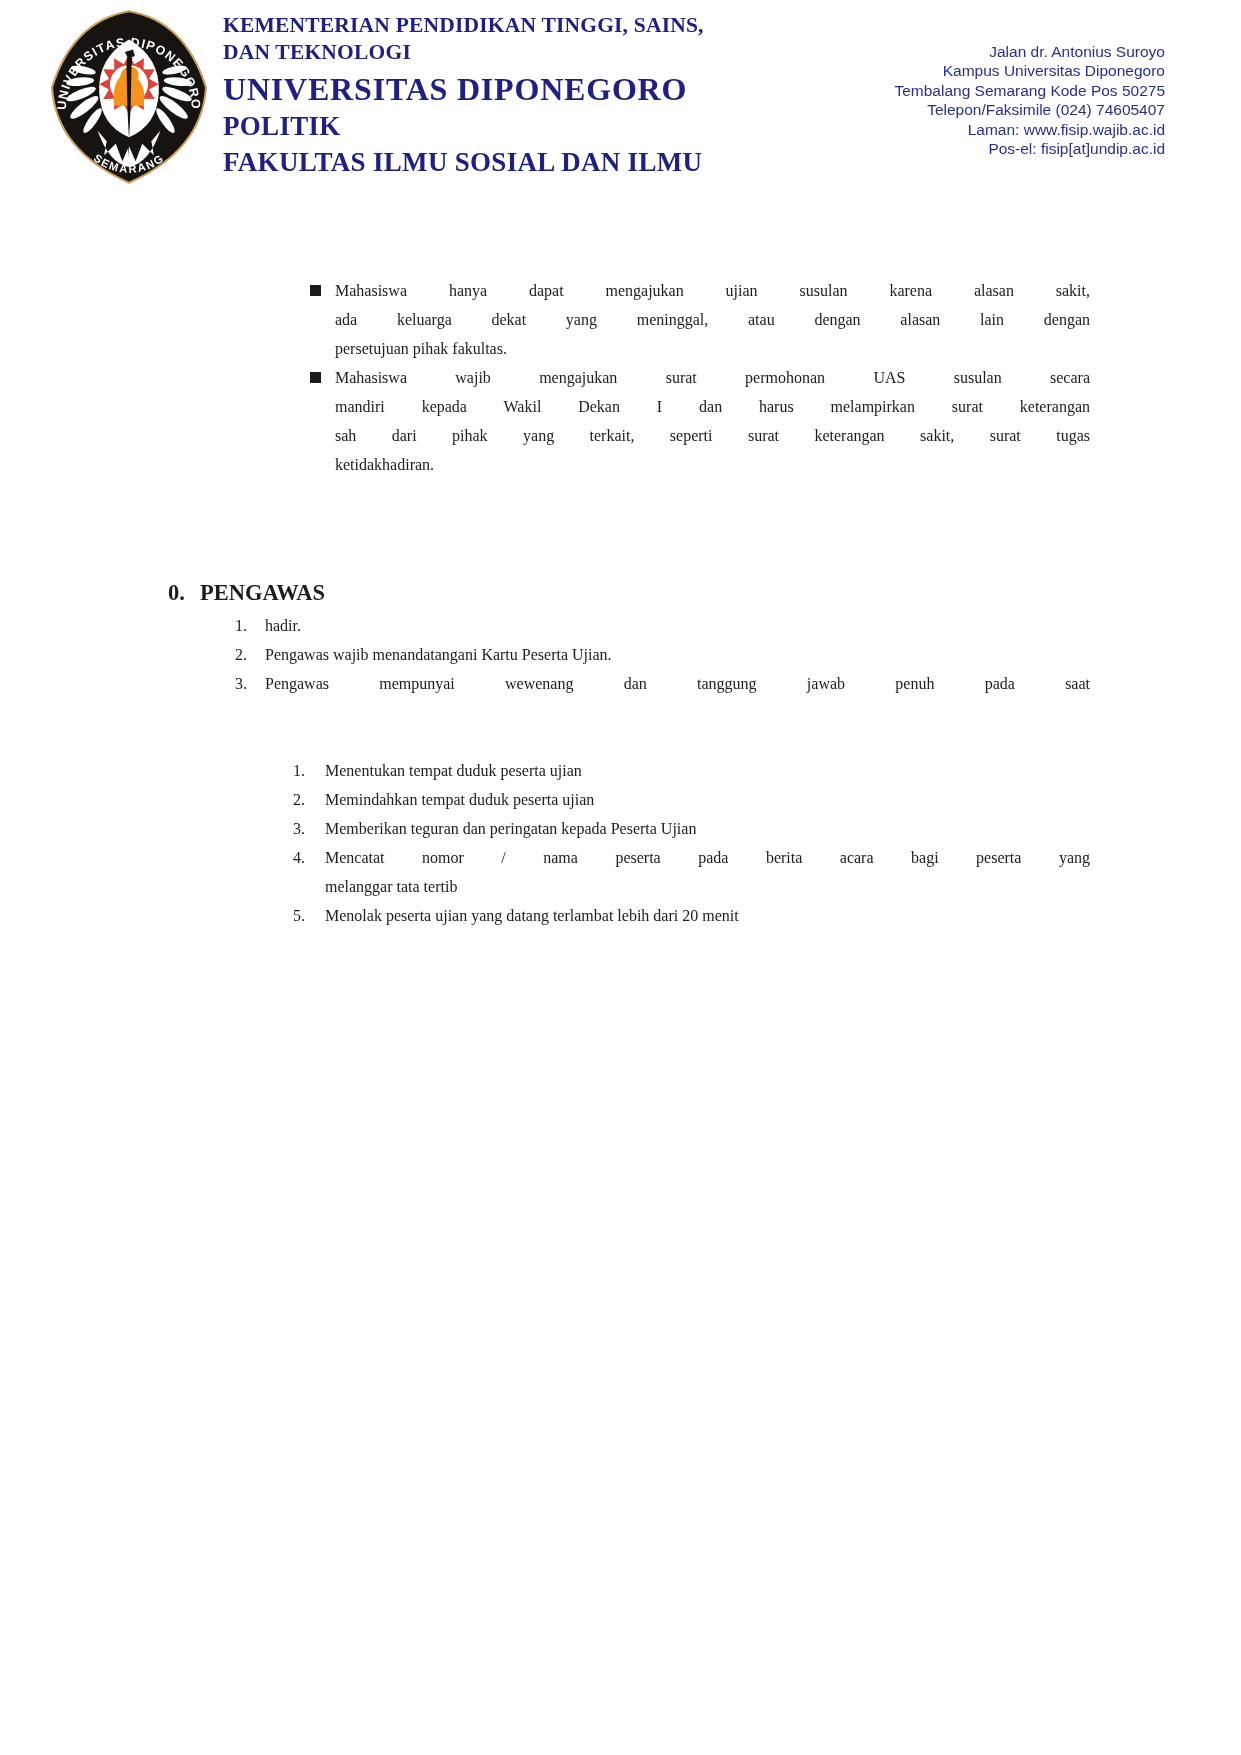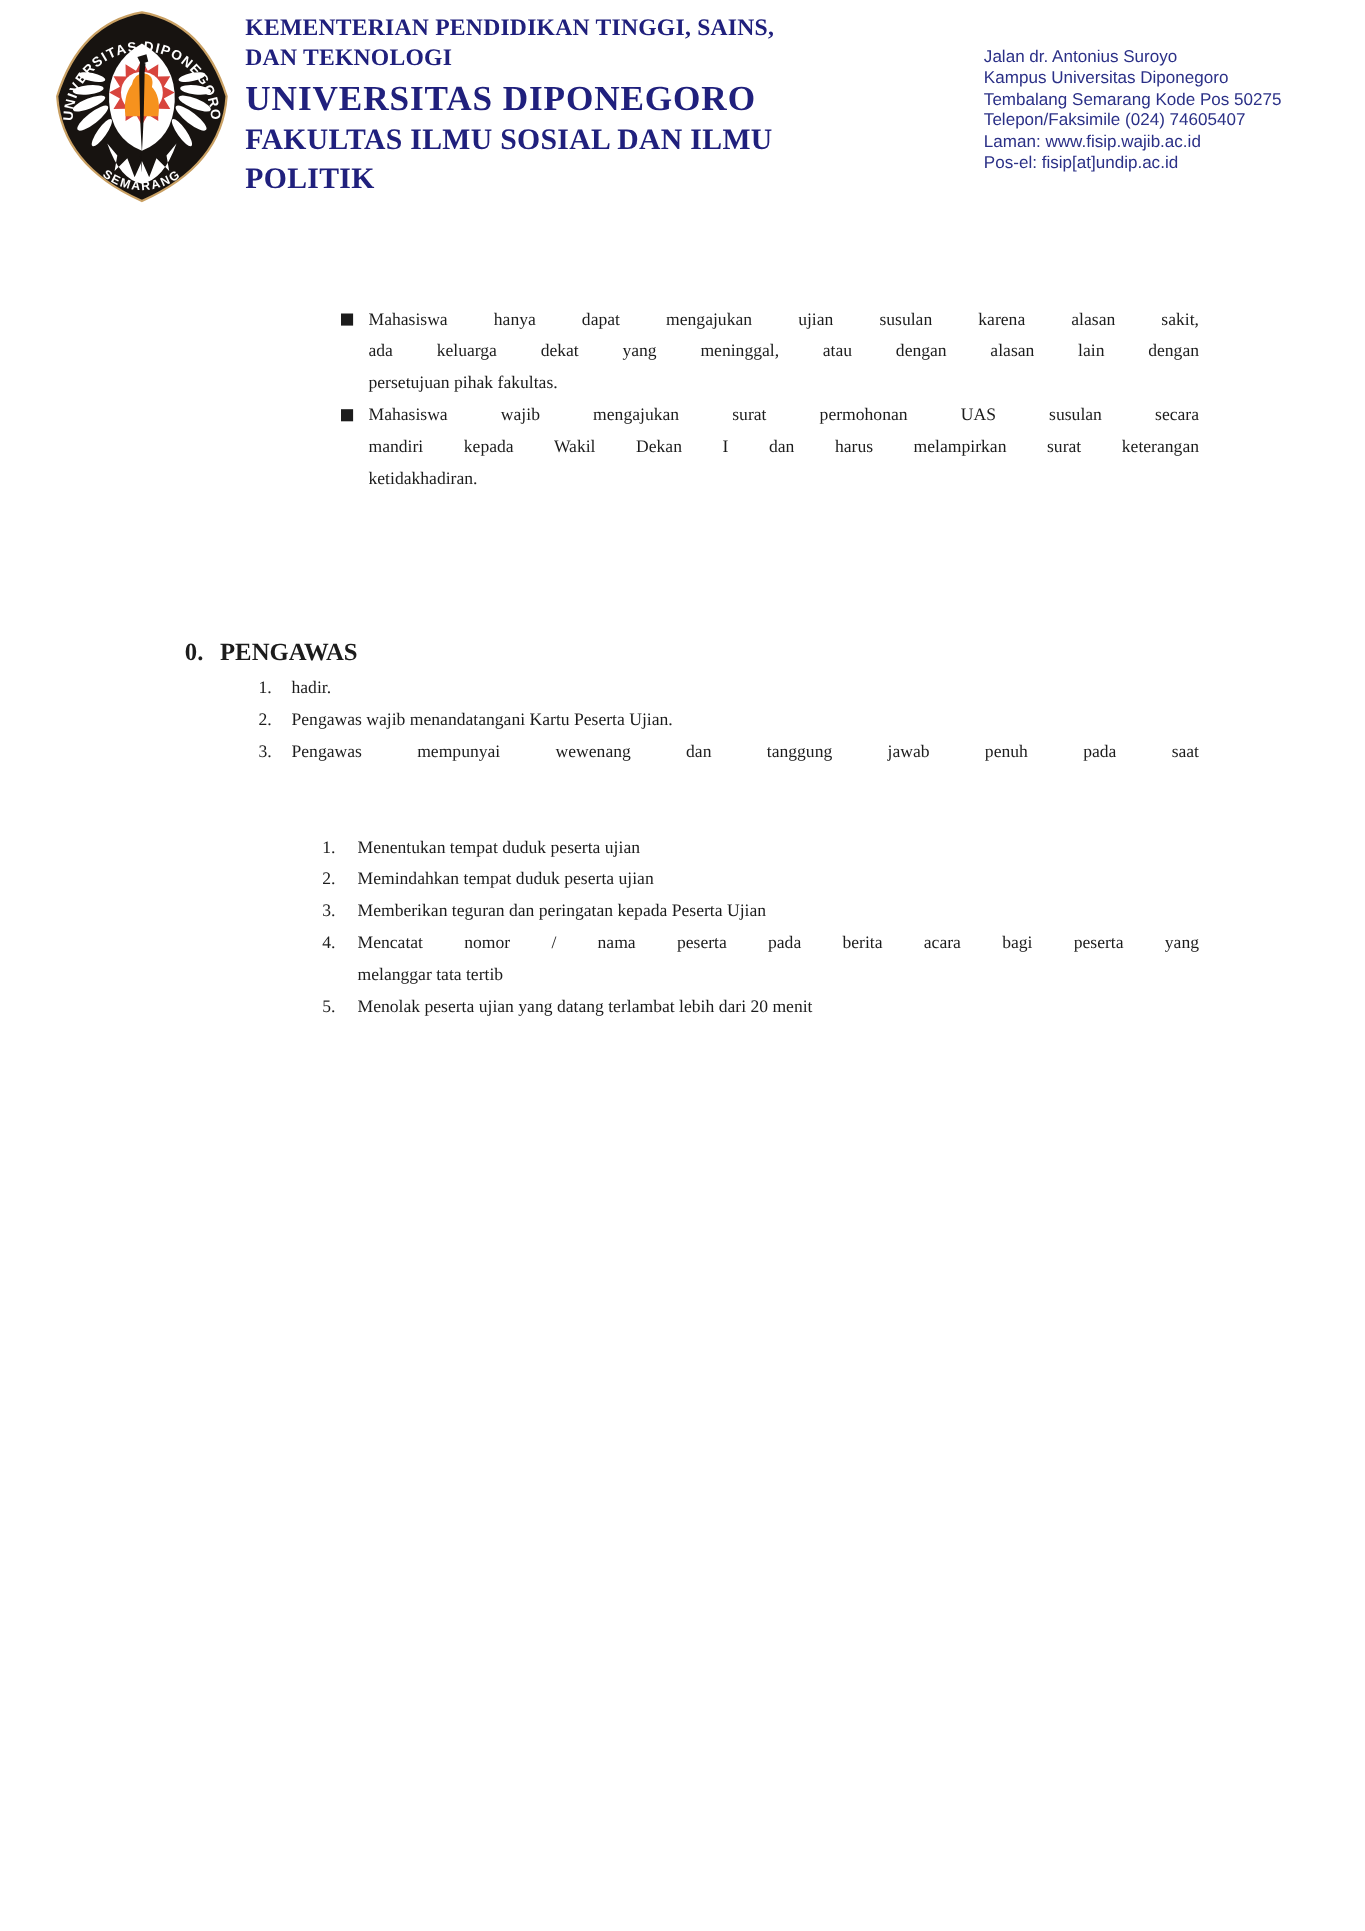--- a/index.html
+++ b/index.html
@@ -19,21 +19,21 @@
 
   .titles {
     position:absolute; left:223px; top:12px; width:560px;
     color:#20207d; font-weight:bold;
   }
   .t-ministry { font-size:21.5px; line-height:27px; letter-spacing:0.2px; }
   .t-univ     { font-size:32px;  line-height:34px; margin-top:6px; letter-spacing:0.8px; }
   .t-fac      { font-size:27px;  line-height:32px; margin-top:4px; letter-spacing:0.3px; }
 
   .contact {
-    position:absolute; top:42px; right:76px; text-align:left;
+    position:absolute; top:42px; right:76px; text-align:right;
     font-family:"Liberation Sans", sans-serif;
     font-size:15.5px; line-height:19.4px; color:#2b3087;
   }
 
   
   .bodytext { font-size:16px; line-height:29px; }
 
   .jline      { text-align:justify; text-align-last:justify; }
   .jline.last { text-align:justify; text-align-last:left; }
 
@@ -109,22 +109,22 @@
         <text font-family="Liberation Sans, sans-serif" font-size="13.5" font-weight="bold" fill="#ffffff" letter-spacing="2">
           <textPath href="#arcBottom" startOffset="50%" text-anchor="middle">SEMARANG</textPath>
         </text>
       </svg>
     </div>
 
     <div class="titles">
       <div class="t-ministry">KEMENTERIAN PENDIDIKAN TINGGI, SAINS,</div>
       <div class="t-ministry">DAN TEKNOLOGI</div>
       <div class="t-univ">UNIVERSITAS DIPONEGORO</div>
+      <div class="t-fac">POLITIK</div>
       <div class="t-fac">FAKULTAS ILMU SOSIAL DAN ILMU</div>
-      <div class="t-fac">POLITIK</div>
     </div>
 
     <div class="contact">
       <div>Jalan dr. Antonius Suroyo</div>
       <div>Kampus Universitas Diponegoro</div>
       <div>Tembalang Semarang Kode Pos 50275</div>
       <div>Telepon/Faksimile (024) 74605407</div>
       <div>Laman: www.fisip.wajib.ac.id</div>
       <div>Pos-el: fisip[at]undip.ac.id</div>
     </div>
@@ -143,20 +143,21 @@
       </div>
     </div>
 
     <div class="bullet-item">
       <div class="bullet-marker">
           <span class="sq"></span>
         </div>
       <div class="lines">
         <div class="jline">Mahasiswa wajib mengajukan surat permohonan UAS susulan secara</div>
         <div class="jline">mandiri kepada Wakil Dekan I dan harus melampirkan surat keterangan</div>
+        <div class="jline">sah dari pihak yang terkait, seperti surat keterangan sakit, surat tugas</div>
         <div class="jline last">ketidakhadiran.</div>
       </div>
     </div>
   </div>
 
   <div class="heading">
     <div class="num">0.</div>
     <div>PENGAWAS</div>
   </div>
 

